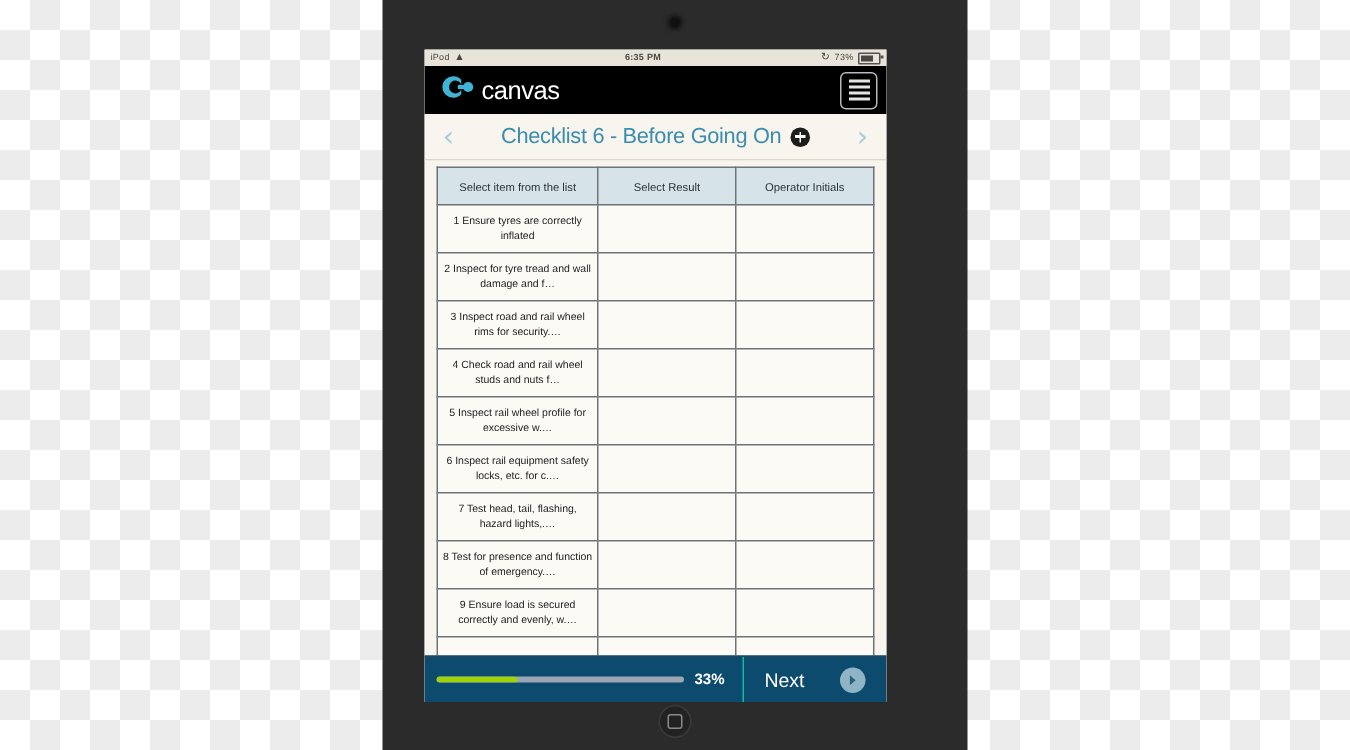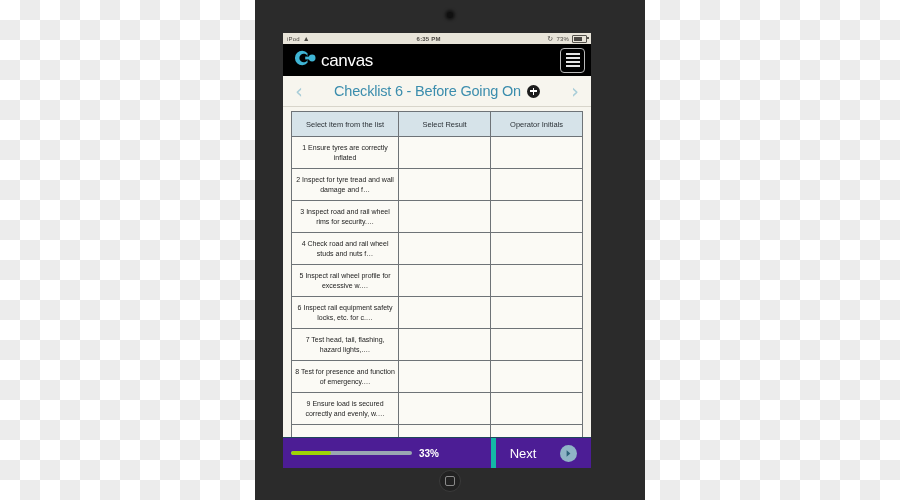--- a/index.html
+++ b/index.html
@@ -224,21 +224,21 @@
     text-align: center;
     line-height: 1.3;
   }
   .col-item   { width: 37%; }
   .col-result { width: 31.5%; }
   .col-init   { width: 31.5%; }
 
   
   #footer {
     height: 30px;
-    background: #4c1d95;
+    background: #0c4a6e;
     display: flex;
     align-items: center;
     flex: none;
     border-top: 1px solid #20465a;
   }
   #progress-section {
     flex: 1;
     display: flex;
     align-items: center;
     gap: 7px;
@@ -264,22 +264,21 @@
     font-weight: bold;
     min-width: 24px;
   }
   #next-section {
     width: 95px;
     height: 100%;
     display: flex;
     align-items: center;
     justify-content: center;
     gap: 24px;
-    border-left: 5px solid #14b8a6;
-    margin-left: 40px;
+    border-left: 1px solid #14b8a6;
   }
   #next-label {
     color: #ffffff;
     font-size: 13px;
   }
   #next-icon {
     width: 17px; height: 17px;
     border-radius: 50%;
     background: #8fb4c6;
     display:flex; align-items:center; justify-content:center;

